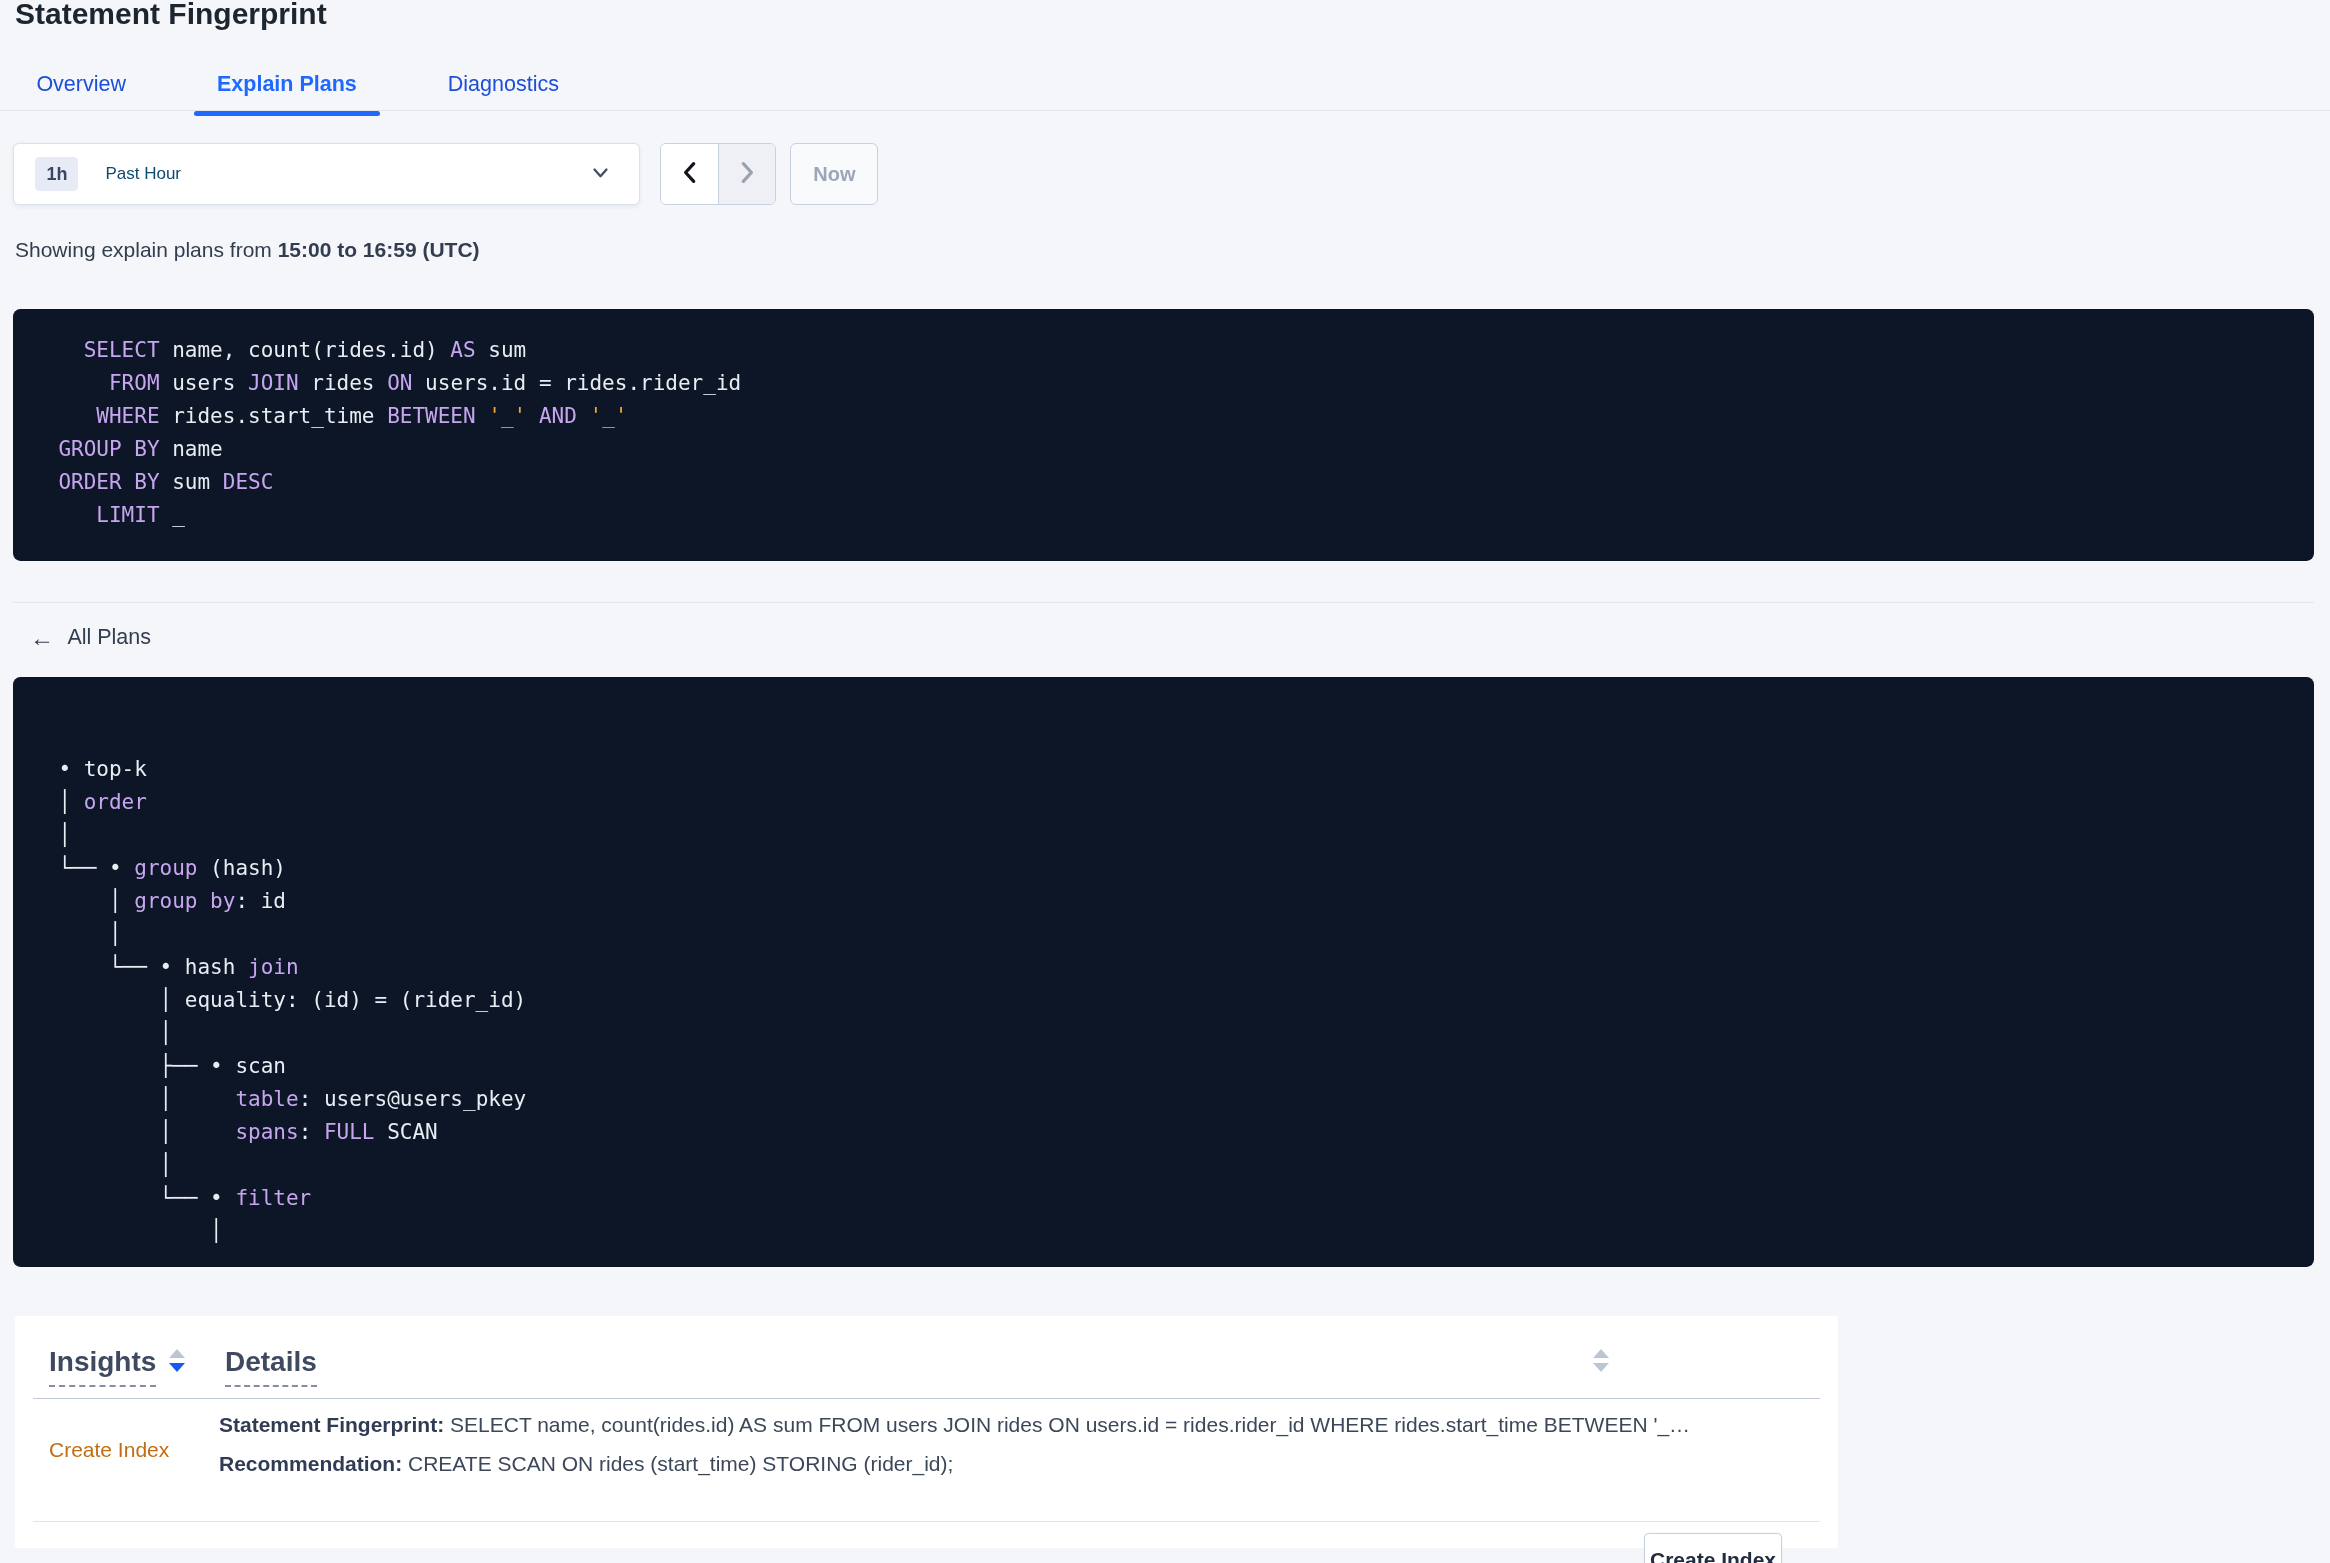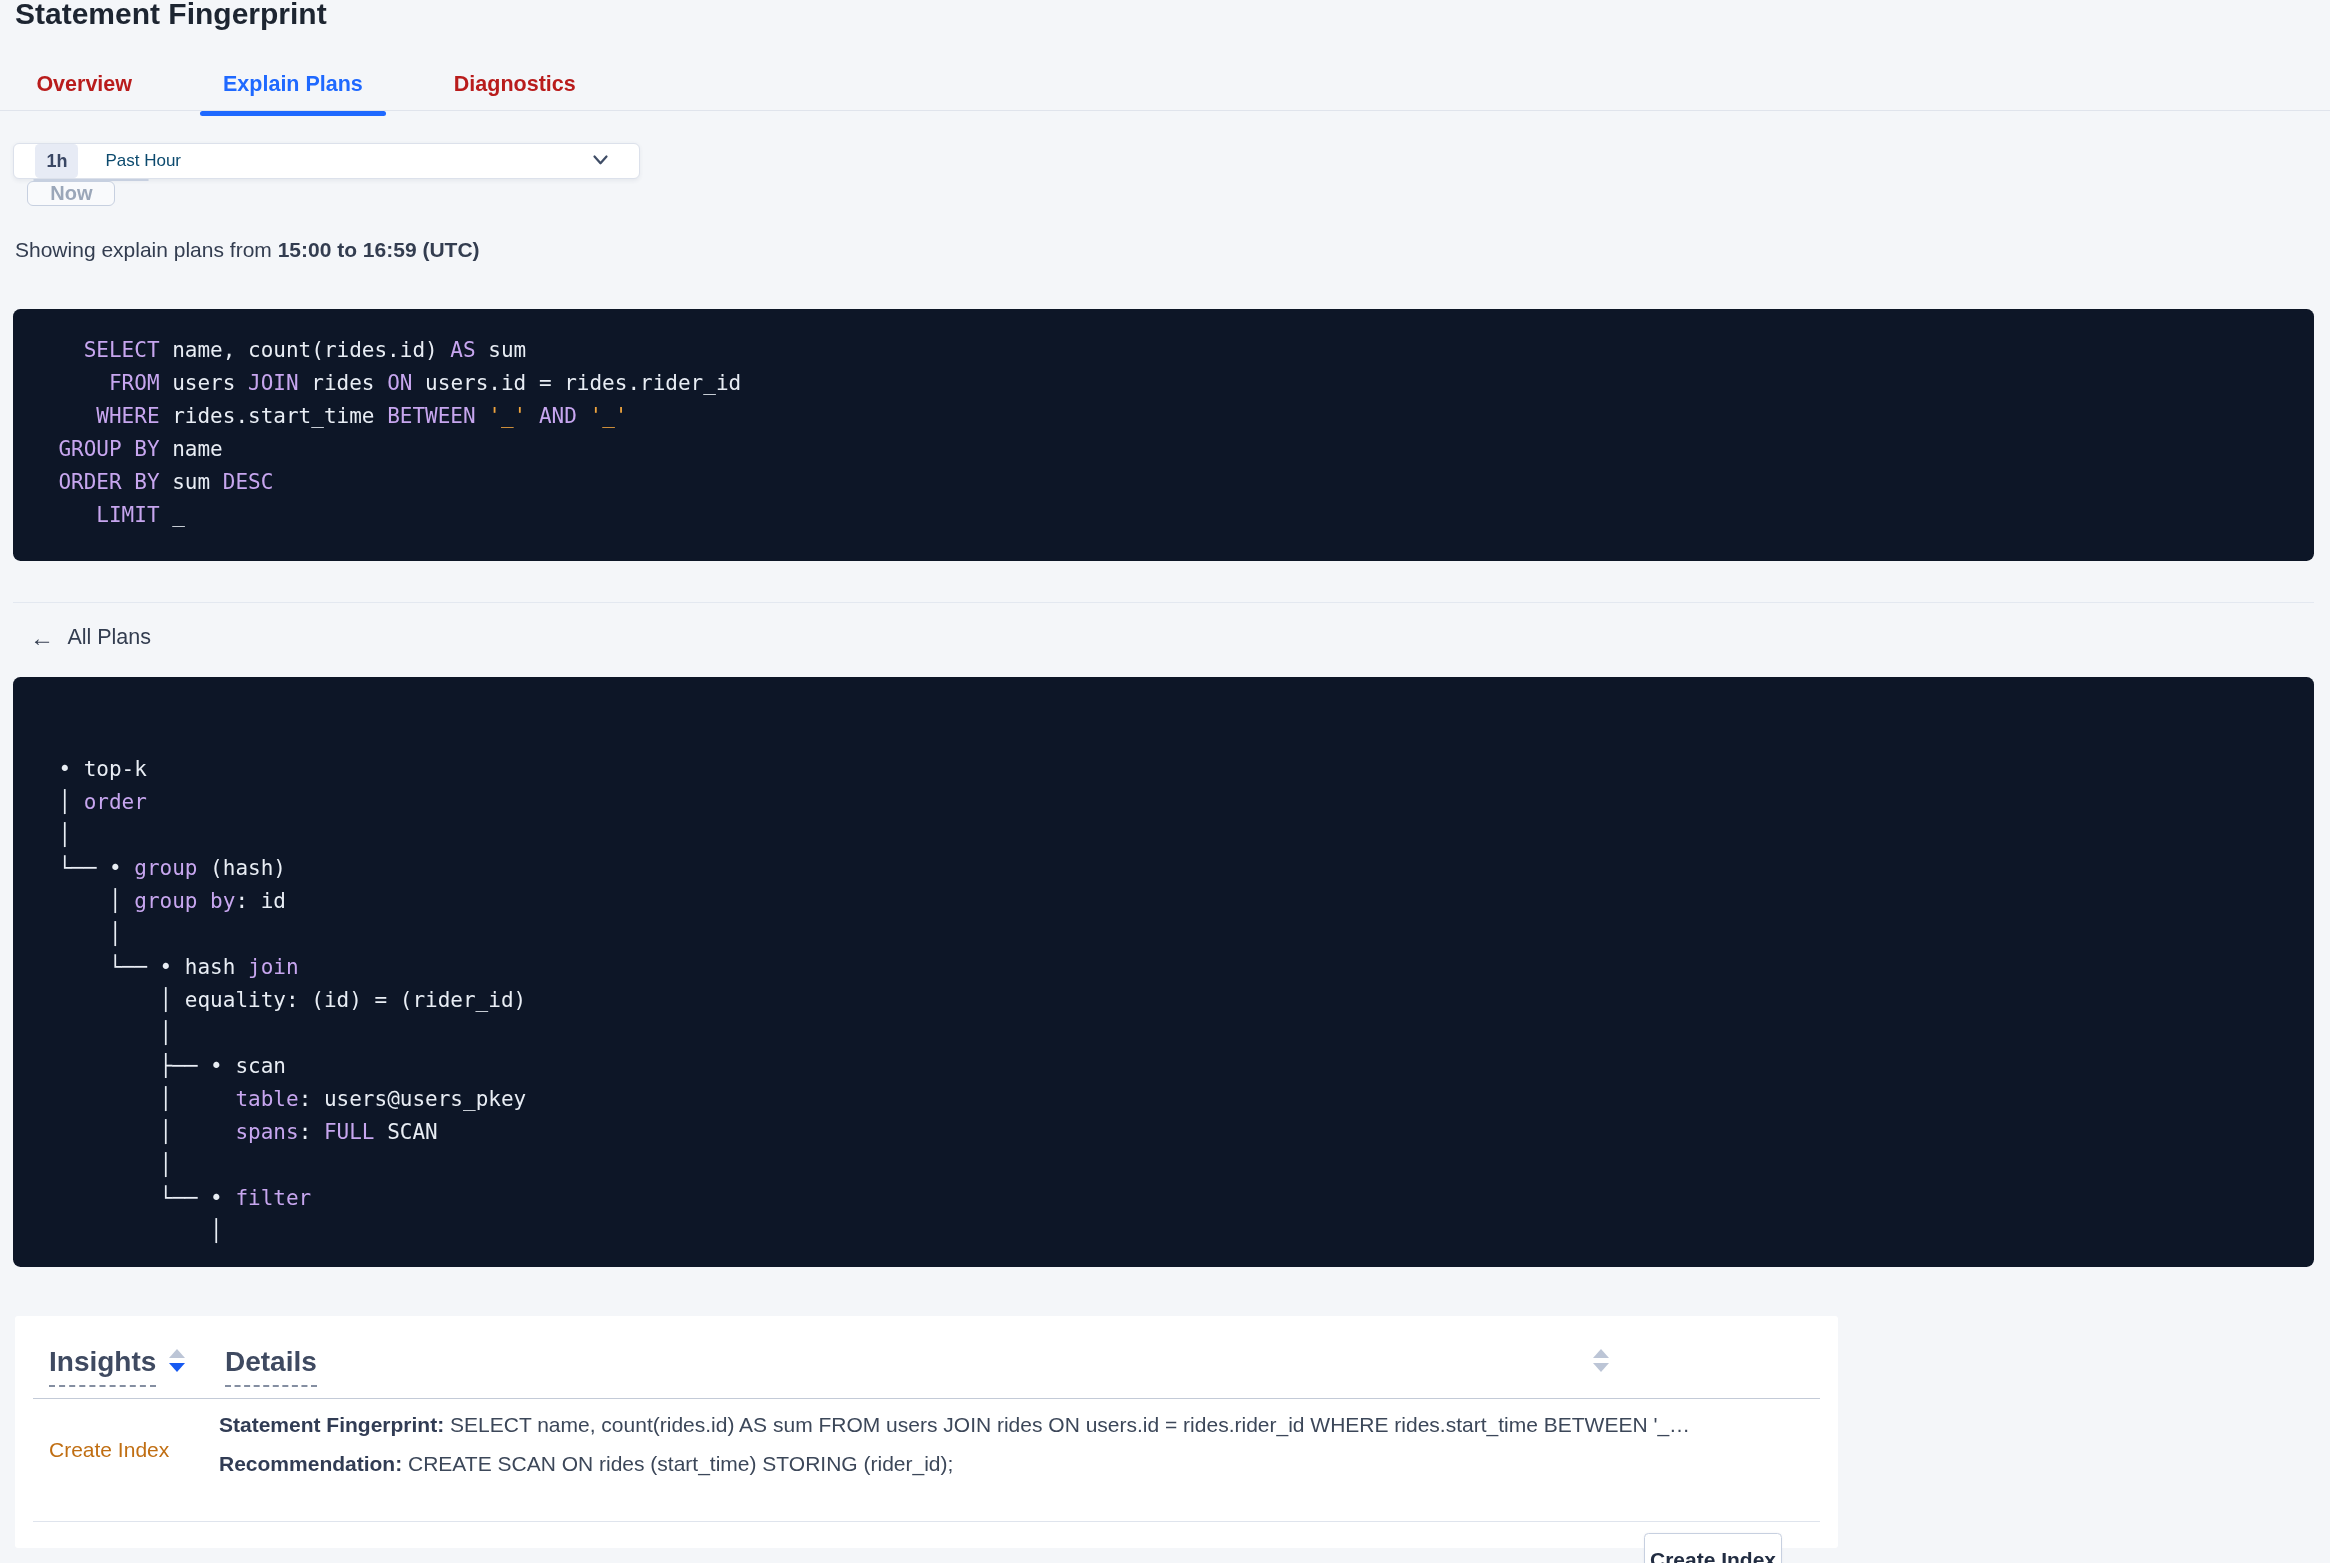--- a/index.html
+++ b/index.html
@@ -16,26 +16,26 @@
   }
   *{margin:0;padding:0;box-sizing:border-box;}
   html,body{width:2330px;height:1564px;}
   body{font-family:"Liberation Sans",sans-serif;background:var(--bg);color:var(--text);}
   .page{position:relative;width:2330px;height:1564px;overflow:hidden;}
 
   
   .page-title{position:absolute;left:15px;top:-4.5px;font-size:30px;line-height:36px;font-weight:700;color:var(--ink);}
 
   .tabs{position:absolute;left:0;top:58px;width:2330px;height:53px;border-bottom:1.5px solid #e0e4ec;padding-left:13.4px;display:flex;}
-  .tab{position:relative;height:53px;line-height:53px;padding:0 23px;margin-right:45px;font-size:21.5px;font-weight:700;color:#b91c1c;cursor:pointer;white-space:nowrap;}
+  .tab{position:relative;height:53px;line-height:53px;padding:0 23px;margin-right:45px;font-size:21.5px;font-weight:400;color:#1d4ed8;cursor:pointer;white-space:nowrap;}
   .tab.active{color:var(--accent);font-weight:600;}
   .tab.active::after{content:"";position:absolute;left:0;right:0;bottom:-5.2px;height:5.2px;border-radius:3px;background:var(--accent);}
 
   
-  .picker-row{position:absolute;left:13.4px;top:143px;height:62px;display:flex;align-items:stretch;flex-direction:column;}
+  .picker-row{position:absolute;left:13.4px;top:143px;height:62px;display:flex;align-items:stretch;}
   .time-dropdown{width:627px;height:62px;background:#fff;border:1.5px solid #dce1eb;border-radius:6px;box-shadow:0 1.5px 4.5px rgba(45,55,90,.07);display:flex;align-items:center;cursor:pointer;}
   .time-badge{margin-left:21px;background:#e7ebf5;color:#3a4764;font-size:18px;font-weight:700;padding:6.7px 11px;border-radius:4.5px;}
   .time-label{margin-left:27px;font-size:17px;font-weight:500;color:#0c4a6e;}
   .dd-chevron{margin-left:auto;margin-right:28px;}
   .pn-group{margin-left:20px;width:116px;height:62px;border:1.5px solid var(--border);border-radius:6px;overflow:hidden;display:flex;background:#fff;}
   .pn-btn{flex:1;display:flex;align-items:center;justify-content:center;cursor:pointer;background:#fff;}
   .pn-btn.next{background:#eef0f5;border-left:1.5px solid var(--border);}
   .now-btn{margin-left:14px;width:88px;height:62px;border:1.5px solid var(--border);border-radius:6px;background:#f9fafc;font-size:20px;font-weight:600;color:#9ba7b9;display:flex;align-items:center;justify-content:center;cursor:pointer;}
 
   .showing-line{position:absolute;left:15px;top:236px;font-size:21px;line-height:27px;color:#333d50;}

